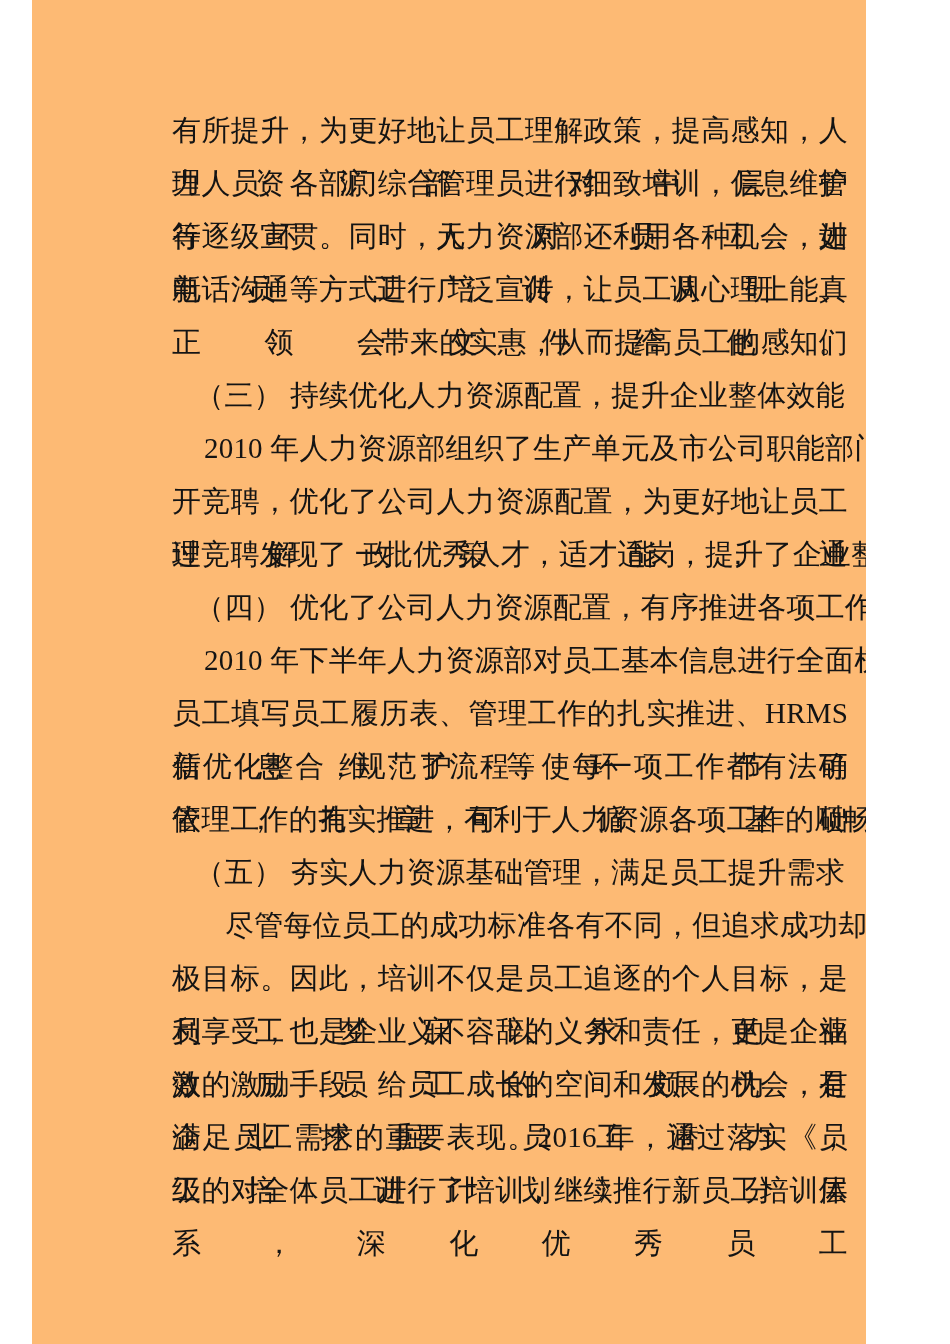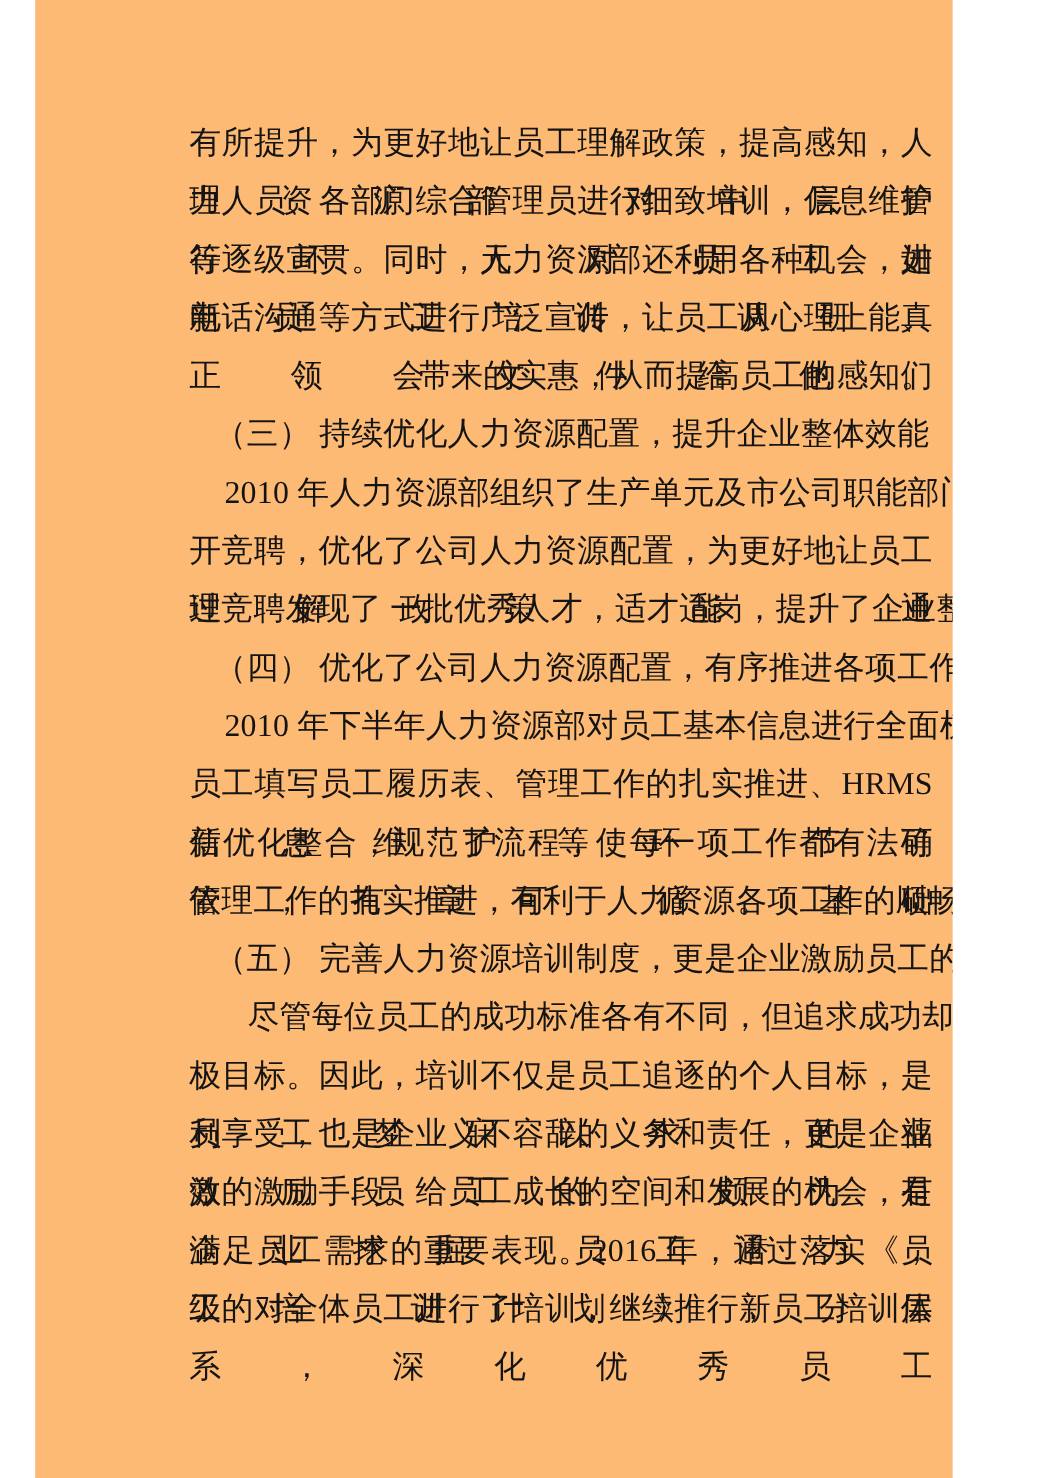--- a/index.html
+++ b/index.html
@@ -81,21 +81,21 @@
       <div class="line flush">带来的实惠，从而提高员工的感知。</div>
       <div class="line heading">（三） 持续优化人力资源配置，提升企业整体效能</div>
       <div class="line indent-1">2010 年人力资源部组织了生产单元及市公司职能部门部分职位 的公</div>
       <div class="line justify">开竞聘，优化了公司人力资源配置，为更好地让员工理解政策 能，通</div>
       <div class="line flush">过竞聘发现了 一批优秀人才，适才适岗，提升了企业整体效能。</div>
       <div class="line heading">（四） 优化了公司人力资源配置，有序推进各项工作</div>
       <div class="line indent-1">2010 年下半年人力资源部对员工基本信息进行全面梳理，通过组 织</div>
       <div class="line justify">员工填写员工履历表、管理工作的扎实推进、HRMS 信息维护等环 节确</div>
       <div class="line justify">新优化整合，规范了流程，使每一项工作都有法可依，有章可 循。基础</div>
       <div class="line flush">管理工作的扎实推进，有利于人力资源各项工作的顺畅开展。</div>
-      <div class="line heading">（五） 完善人力资源培训制度，更是企业激励员工的</div>
+      <div class="line heading">（五） 夯实人力资源基础管理，满足员工提升需求</div>
       <div class="line indent-2">尽管每位员工的成功标准各有不同，但追求成功却是每位员工的 终</div>
       <div class="line justify">极目标。因此，培训不仅是员工追逐的个人目标，是员工梦寐以求 的福</div>
       <div class="line justify">利享受，也是企业义不容辞的义务和责任，更是企业激励员工的 颇为有</div>
       <div class="line justify">效的激励手段。给员工成长的空间和发展的机会，是企业挖掘 员工潜力，</div>
       <div class="line justify">满足员工需求的重要表现。2016 年，通过落实《员工培 训计划》，分层</div>
       <div class="line justify">级的对全体员工进行了培训，继续推行新员工培训体 系，深化优秀员工</div>
     </div>
 </div>
 
 </body></html>

